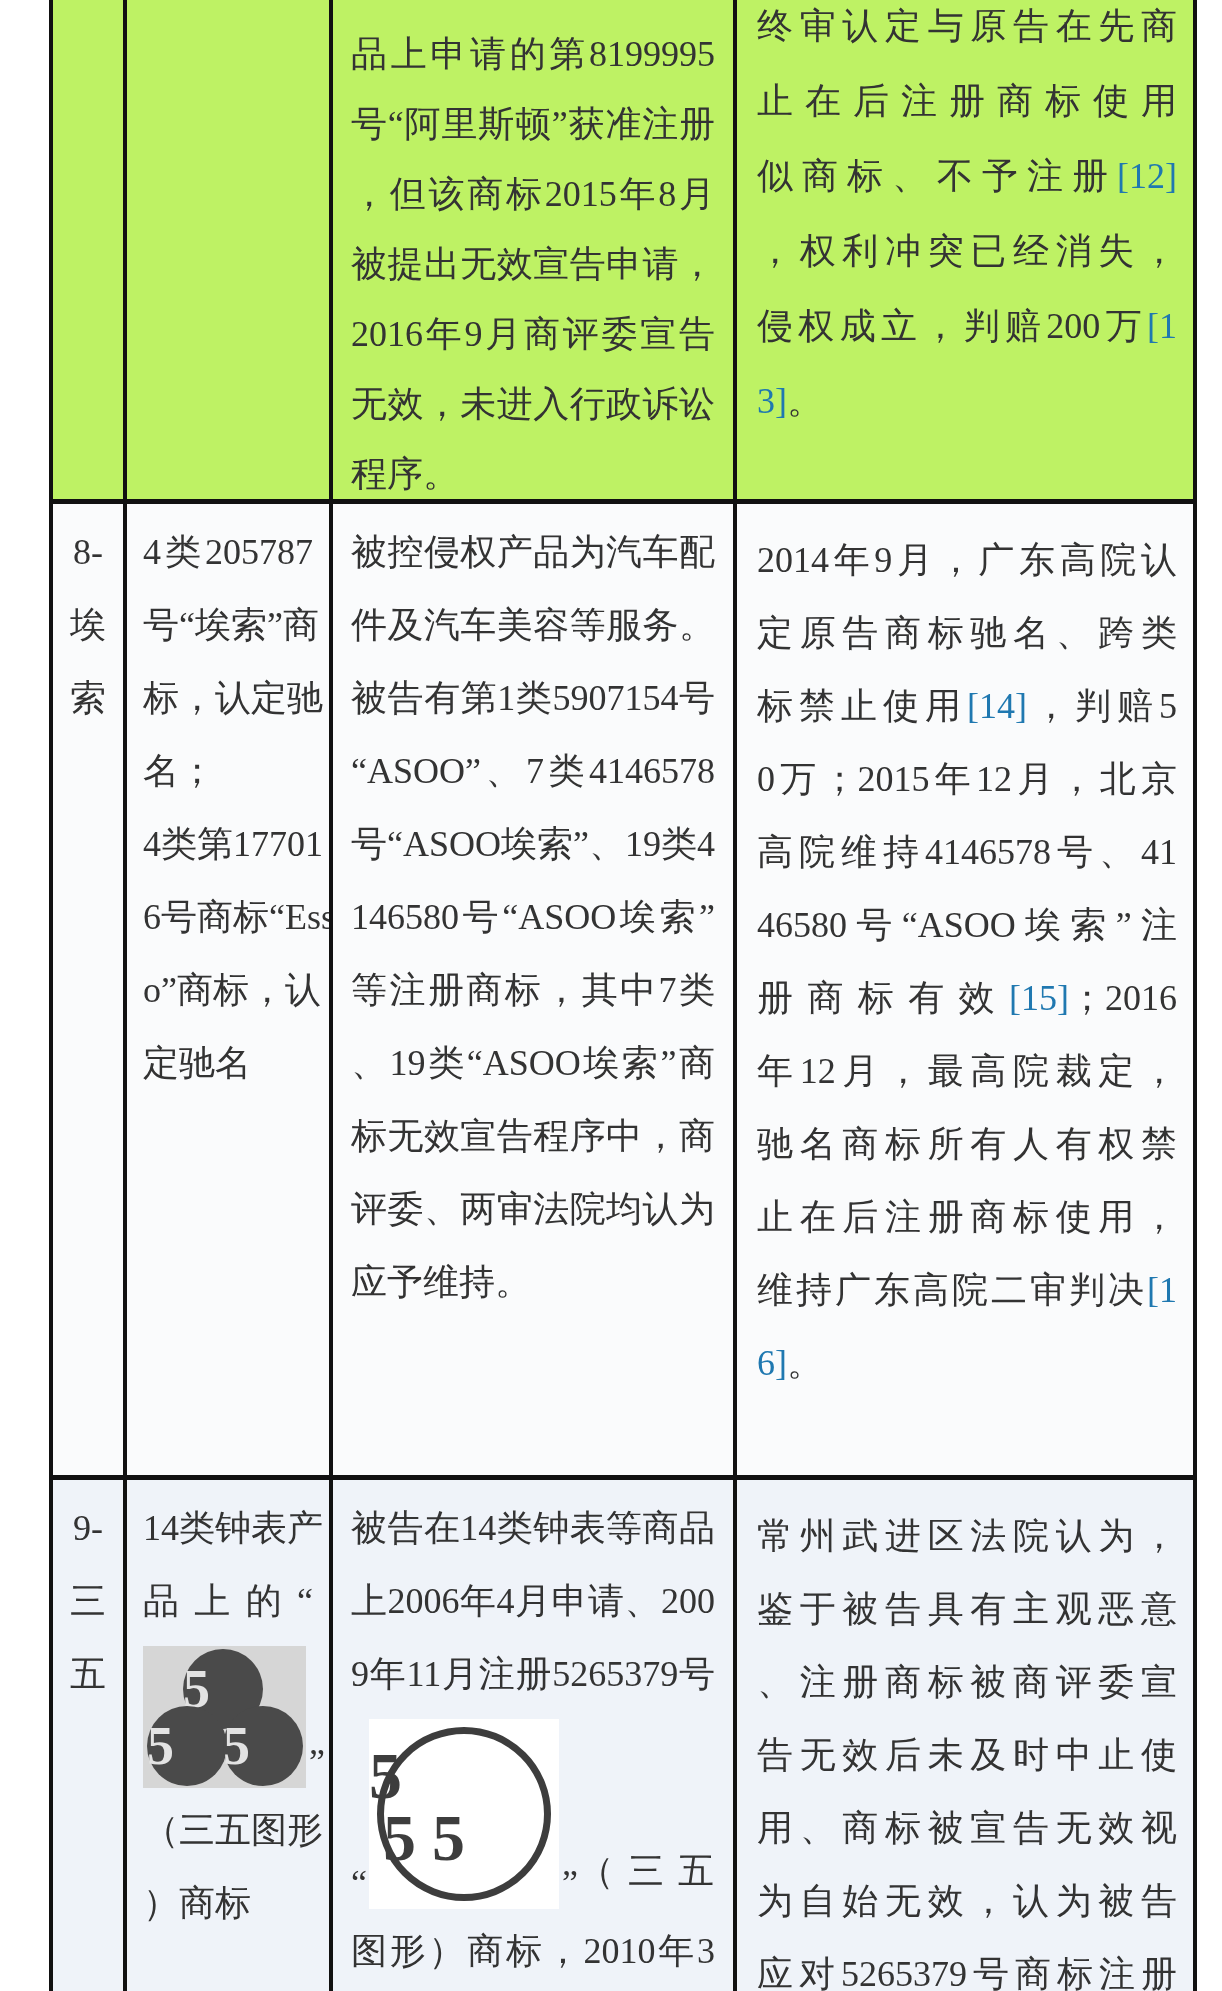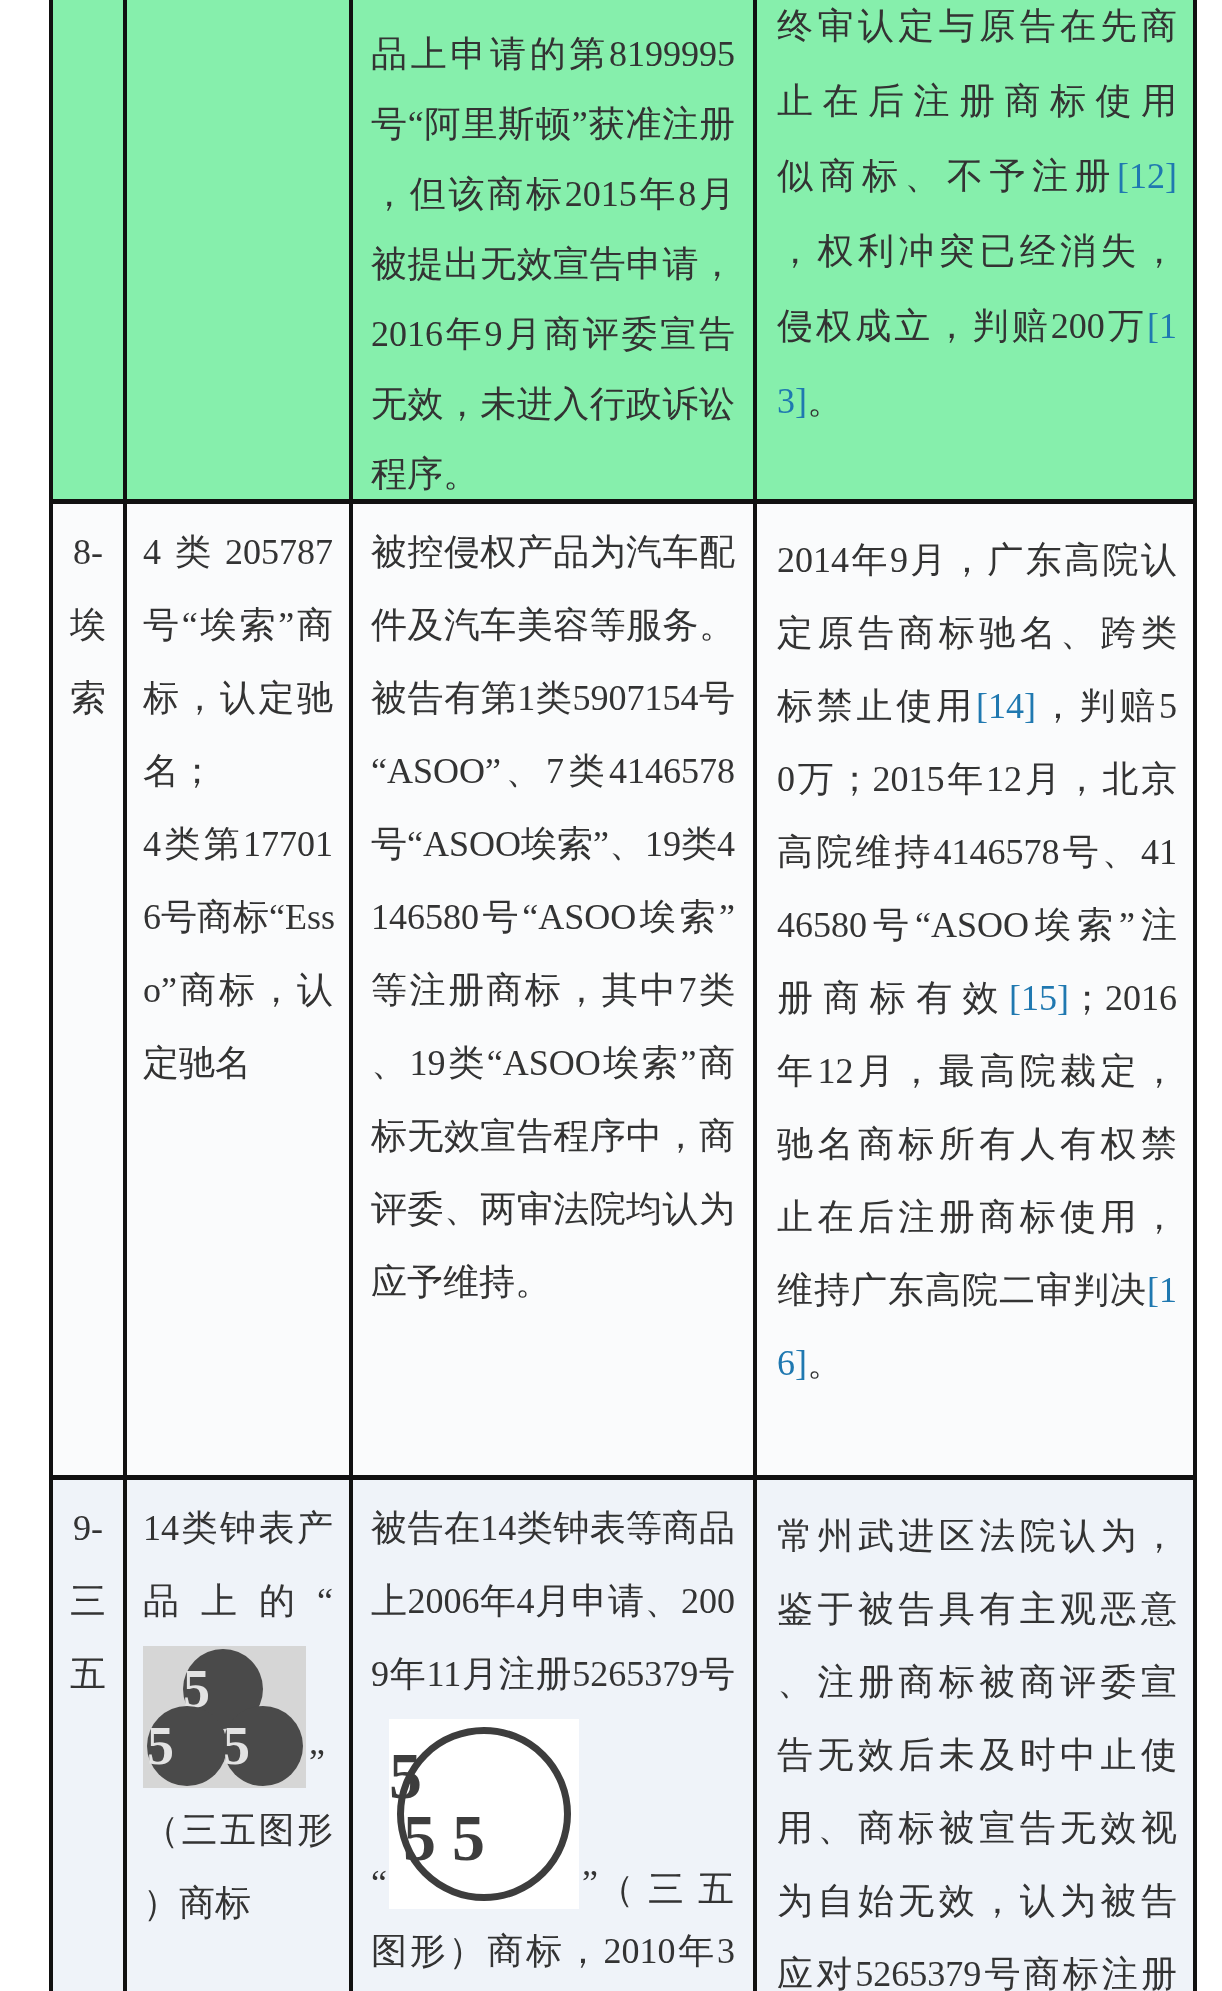--- a/index.html
+++ b/index.html
@@ -8,26 +8,26 @@
     background:#ffffff;
     font-family:"Liberation Serif","DejaVu Serif",serif;
     color:#333333;
   }
   .tbl{
     position:absolute;left:49px;top:0;width:1148px;
     border-left:4px solid #111;border-right:4px solid #111;
     box-sizing:border-box;
   }
   .row{display:flex;box-sizing:border-box;width:100%;}
-  .rowA{height:499px;background:#86efac;align-items:flex-end;}
+  .rowA{height:499px;background:#bef264;align-items:flex-end;}
   .rowB{height:976px;background:#fafbfc;border-top:5px solid #111;}
   .rowC{height:516px;background:#eff3f9;border-top:5px solid #111;}
   .cell{box-sizing:border-box;overflow:hidden;height:100%;}
   .c1{width:74px;border-right:4px solid #111;}
-  .c2{width:226px;border-right:4px solid #111;}
+  .c2{width:206px;border-right:4px solid #111;}
   .c3{width:404px;border-right:4px solid #111;}
   .c4{flex:1;}
   .c1c{padding:12px 2px 0;}
   .c2c{padding:12px 16px 0;}
   .c3c{padding:12px 18px 0;}
   .c4c{padding:12px 16px 0 20px;margin-top:8px;}
   .rowA .c3c{padding-top:19px;}
   .rowA .c4c{padding-top:0;margin-top:-11px;}
 
   .tline{
@@ -42,21 +42,21 @@
 
   
   .imgline{
     height:auto;line-height:normal;display:flex;align-items:flex-end;
     padding:8px 0 6px;text-align:left;text-align-last:left;
   }
   .imgline .q{font-size:36px;line-height:1;margin:0 2px 8px 0;}
   .imgline .qc{font-size:36px;line-height:1;margin:0 0 8px 3px;}
   .imgline .tail{
     margin-left:auto;font-size:36px;line-height:1;
-    letter-spacing:14px;margin-bottom:2px;white-space:nowrap;
+    letter-spacing:14px;margin-bottom:20px;white-space:nowrap;
   }
 
   
   .logo-tri{
     display:inline-block;position:relative;width:163px;height:142px;
     background:#d6d6d6;flex:0 0 auto;
   }
   .logo-tri .cir{
     position:absolute;width:80px;height:80px;border-radius:50%;
     background:#4a4a4a;color:#e3e3e3;text-align:center;line-height:80px;

